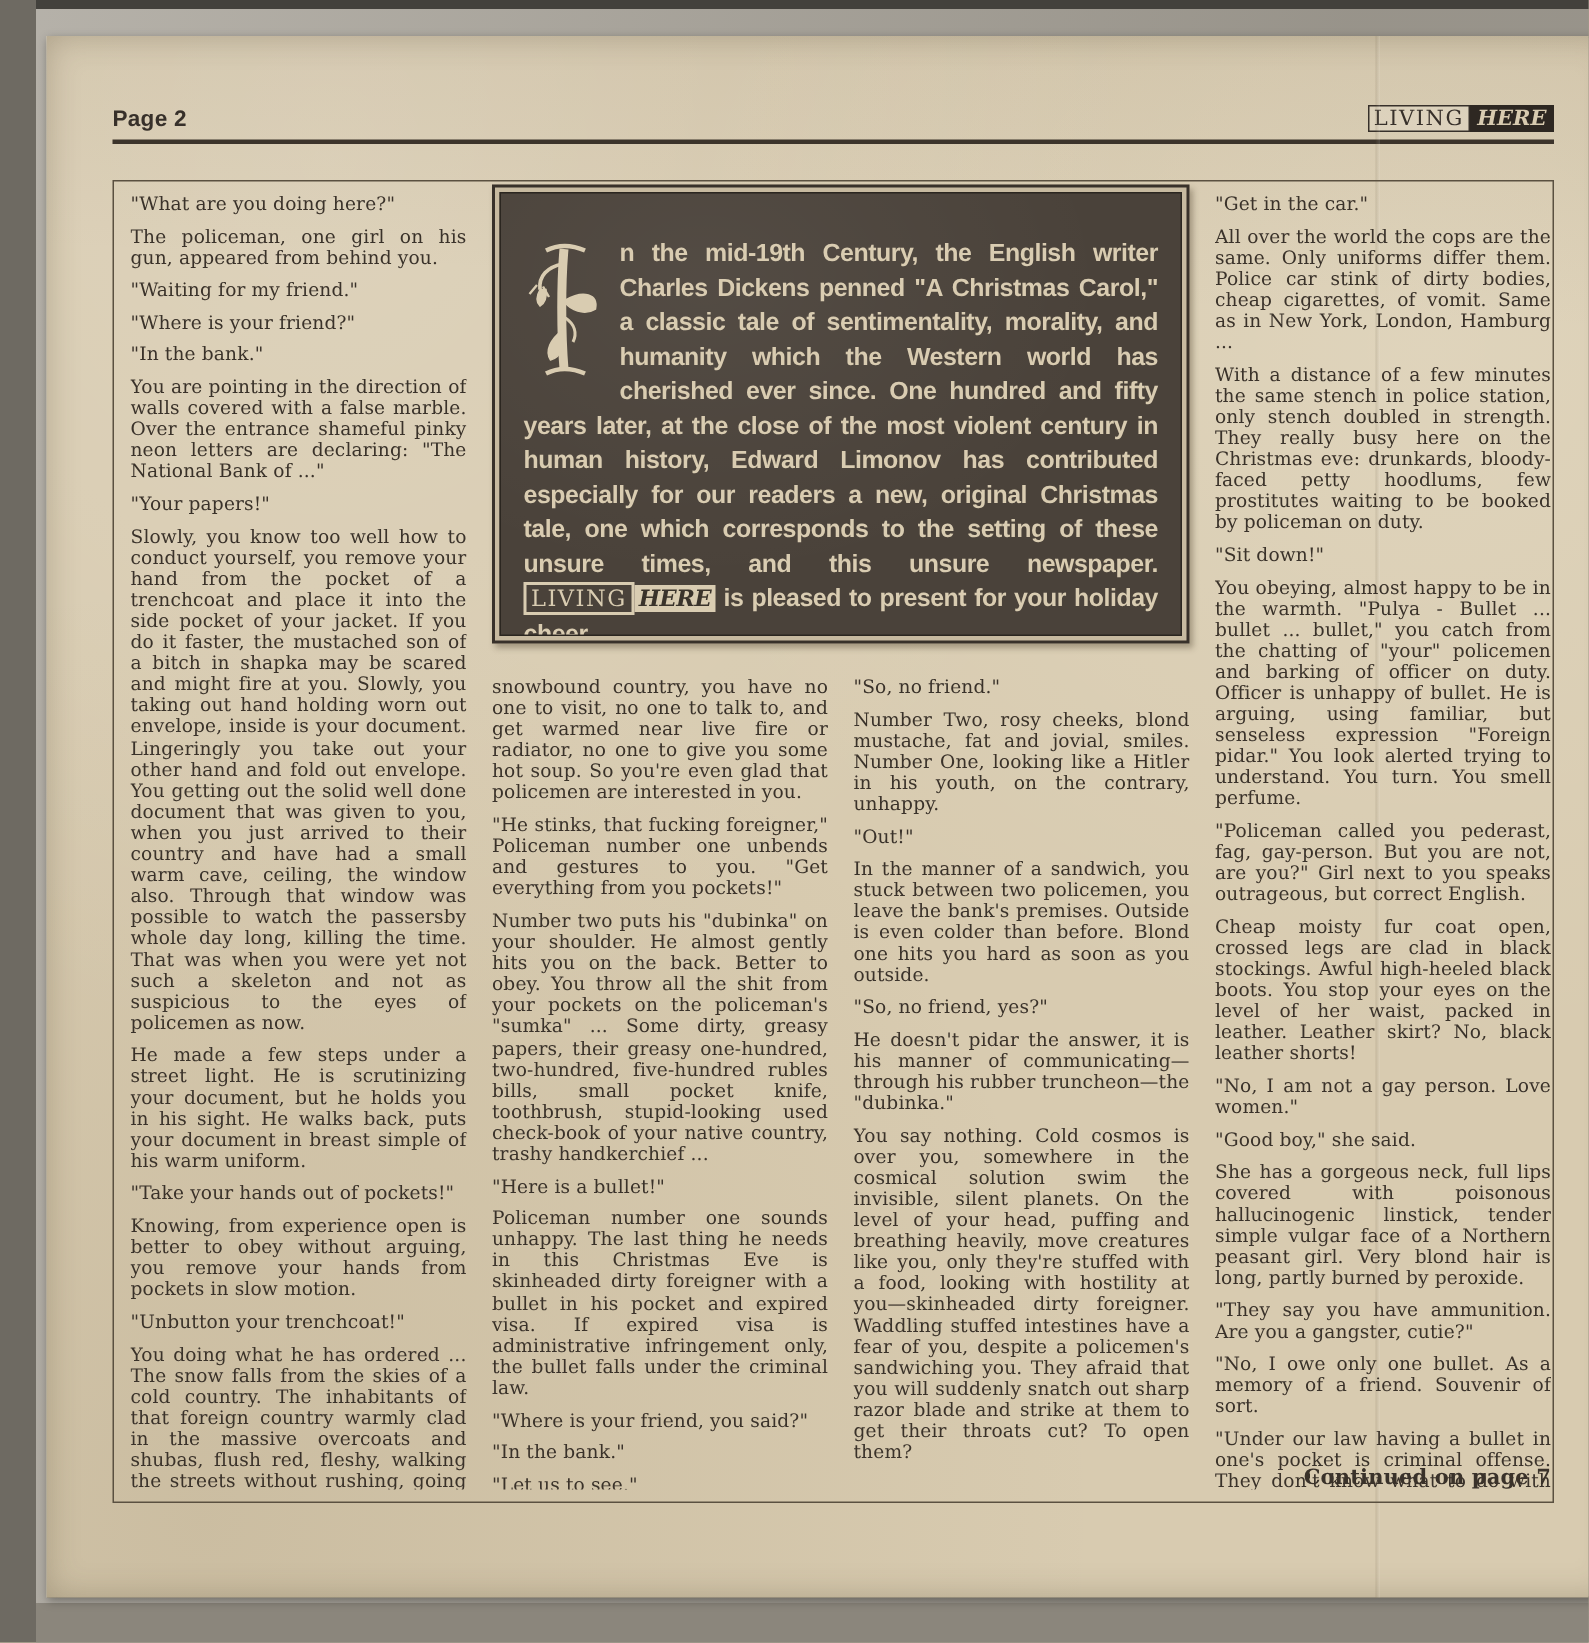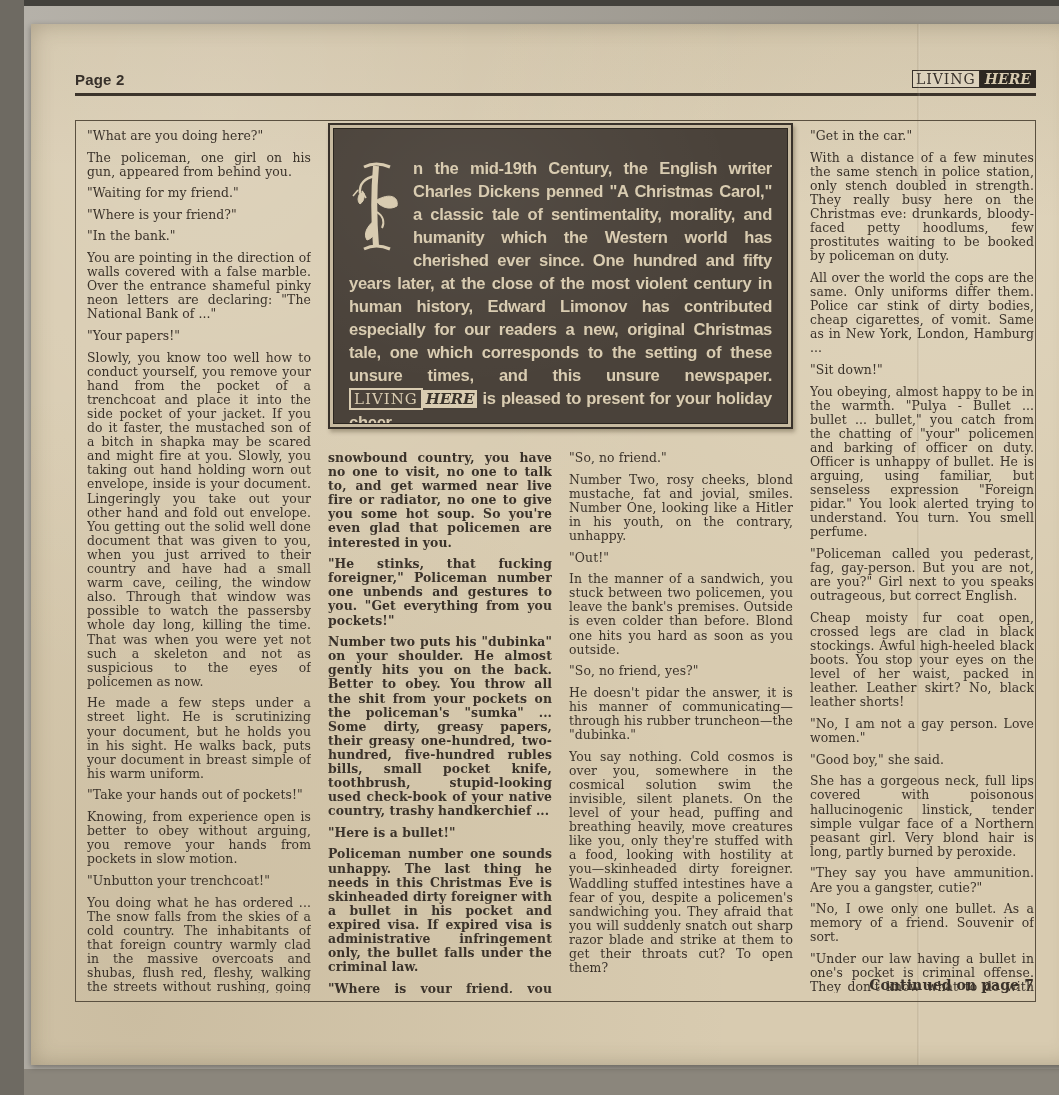--- a/index.html
+++ b/index.html
@@ -62,21 +62,21 @@
     padding:8px 11px;
     overflow:hidden;
   }
   .col{
     position:absolute;top:8px;bottom:8px;width:224px;overflow:hidden;
     font-size:12.4px;line-height:14.1px;color:#3a322a;
     letter-spacing:.1px;
   }
   .col p{margin:0 0 7.5px;text-align:justify;}
   .c1{left:11px;}
-  .c2{left:252px;top:330px;font-weight:bold;}
+  .c2{left:252px;top:330px;}
   .c3{left:493px;top:330px;}
   .c4{left:734px;}
   
   .intro-outer{
     position:absolute;left:252px;top:2px;width:465px;height:306px;
     box-sizing:border-box;border:2px solid #38312a;background:#c7baa0;
     padding:3px;box-shadow:2px 3px 4px rgba(60,48,28,.35);
   }
   .intro-inner{
     box-sizing:border-box;height:100%;
@@ -181,22 +181,22 @@
           <p>Number Two, rosy cheeks, blond mustache, fat and jovial, smiles. Number One, looking like a Hitler in his youth, on the contrary, unhappy.</p>
           <p>"Out!"</p>
           <p>In the manner of a sandwich, you stuck between two policemen, you leave the bank's premises. Outside is even colder than before. Blond one hits you hard as soon as you outside.</p>
           <p>"So, no friend, yes?"</p>
           <p>He doesn't pidar the answer, it is his manner of communicating—through his rubber truncheon—the "dubinka."</p>
           <p>You say nothing. Cold cosmos is over you, somewhere in the cosmical solution swim the invisible, silent planets. On the level of your head, puffing and breathing heavily, move creatures like you, only they're stuffed with a food, looking with hostility at you—skinheaded dirty foreigner. Waddling stuffed intestines have a fear of you, despite a policemen's sandwiching you. They afraid that you will suddenly snatch out sharp razor blade and strike at them to get their throats cut? To open them?</p>
         </div>
       <div class="col c4">
         <div>
             <p>"Get in the car."</p>
+            <p>All over the world the cops are the same. Only uniforms differ them. Police car stink of dirty bodies, cheap cigarettes, of vomit. Same as in New York, London, Hamburg ...</p>
             <p>With a distance of a few minutes the same stench in police station, only stench doubled in strength. They really busy here on the Christmas eve: drunkards, bloody-faced petty hoodlums, few prostitutes waiting to be booked by policeman on duty.</p>
-            <p>All over the world the cops are the same. Only uniforms differ them. Police car stink of dirty bodies, cheap cigarettes, of vomit. Same as in New York, London, Hamburg ...</p>
             <p>"Sit down!"</p>
             <p>You obeying, almost happy to be in the warmth. "Pulya - Bullet ... bullet ... bullet," you catch from the chatting of "your" policemen and barking of officer on duty. Officer is unhappy of bullet. He is arguing, using familiar, but senseless expression "Foreign pidar." You look alerted trying to understand. You turn. You smell perfume.</p>
             <p>"Policeman called you pederast, fag, gay-person. But you are not, are you?" Girl next to you speaks outrageous, but correct English.</p>
             <p>Cheap moisty fur coat open, crossed legs are clad in black stockings. Awful high-heeled black boots. You stop your eyes on the level of her waist, packed in leather. Leather skirt? No, black leather shorts!</p>
             <p>"No, I am not a gay person. Love women."</p>
             <p>"Good boy," she said.</p>
             <p>She has a gorgeous neck, full lips covered with poisonous hallucinogenic linstick, tender simple vulgar face of a Northern peasant girl. Very blond hair is long, partly burned by peroxide.</p>
             <p>"They say you have ammunition. Are you a gangster, cutie?"</p>
             <p>"No, I owe only one bullet. As a memory of a friend. Souvenir of sort.</p>
             <p>"Under our law having a bullet in one's pocket is criminal offense. They don't know what to do with you, because you are white Westerner. Most likely they will throw you out of here in next hour or so, around midnight, at Christmas time."</p>

